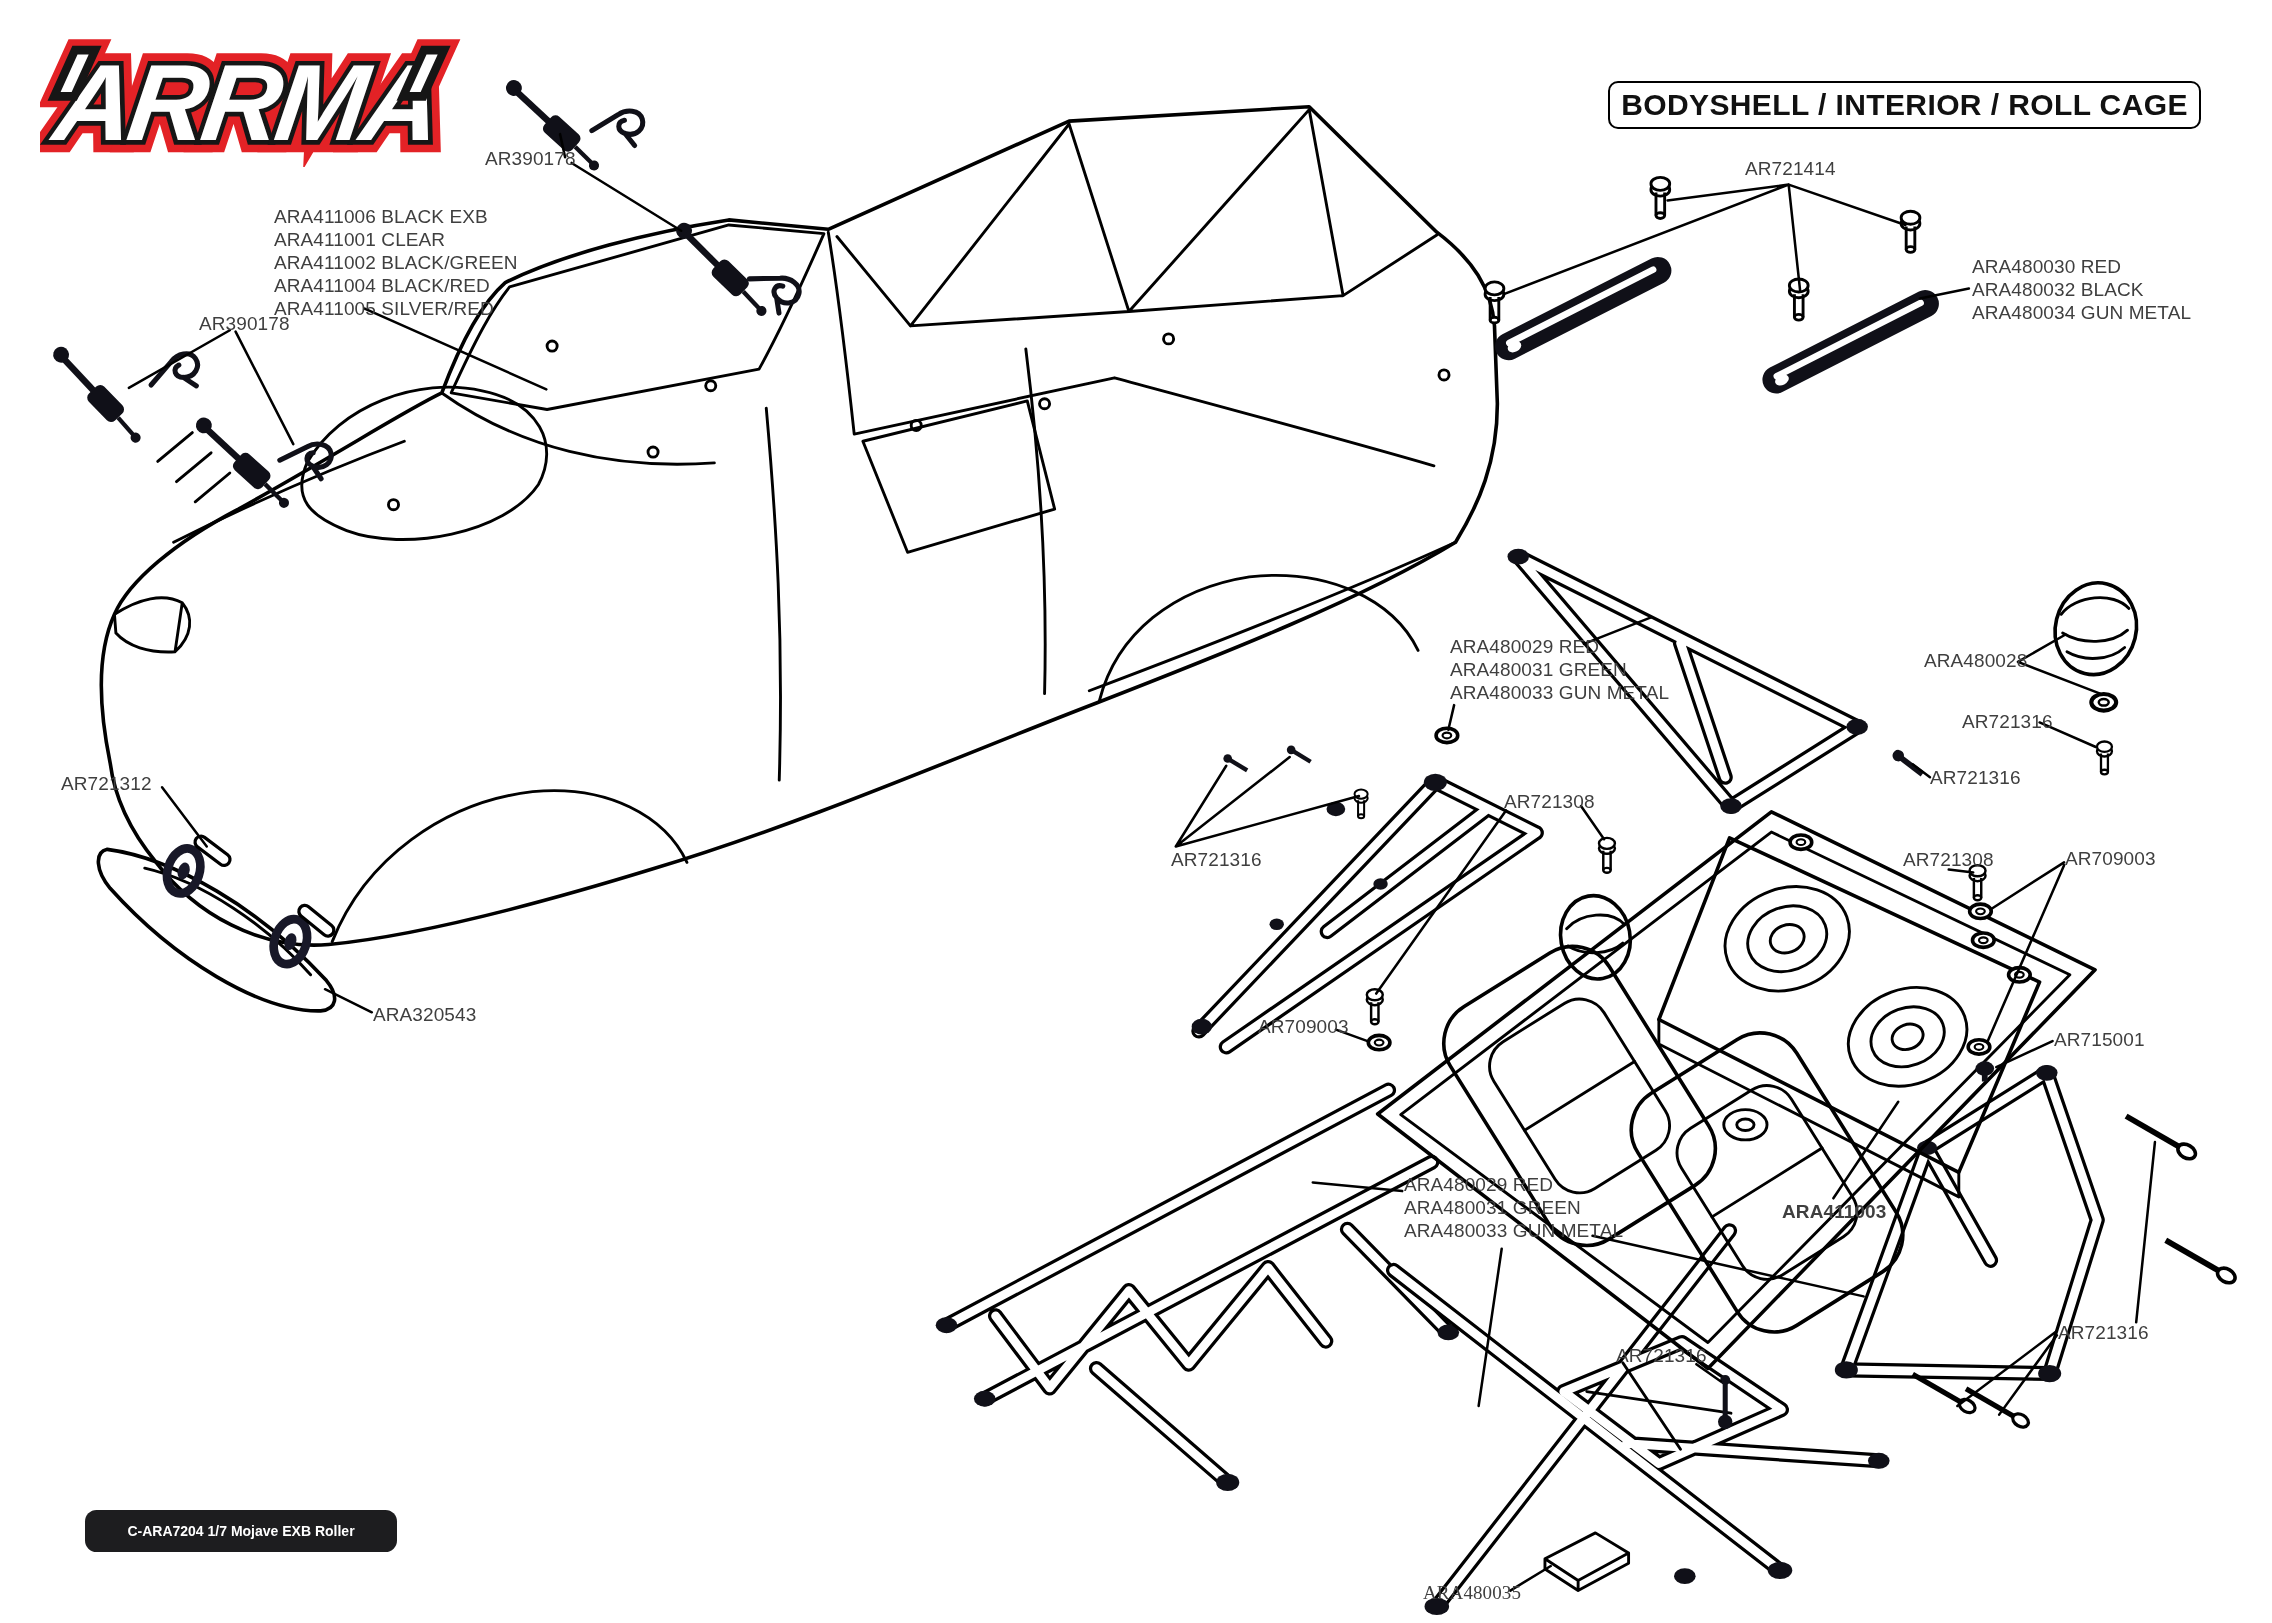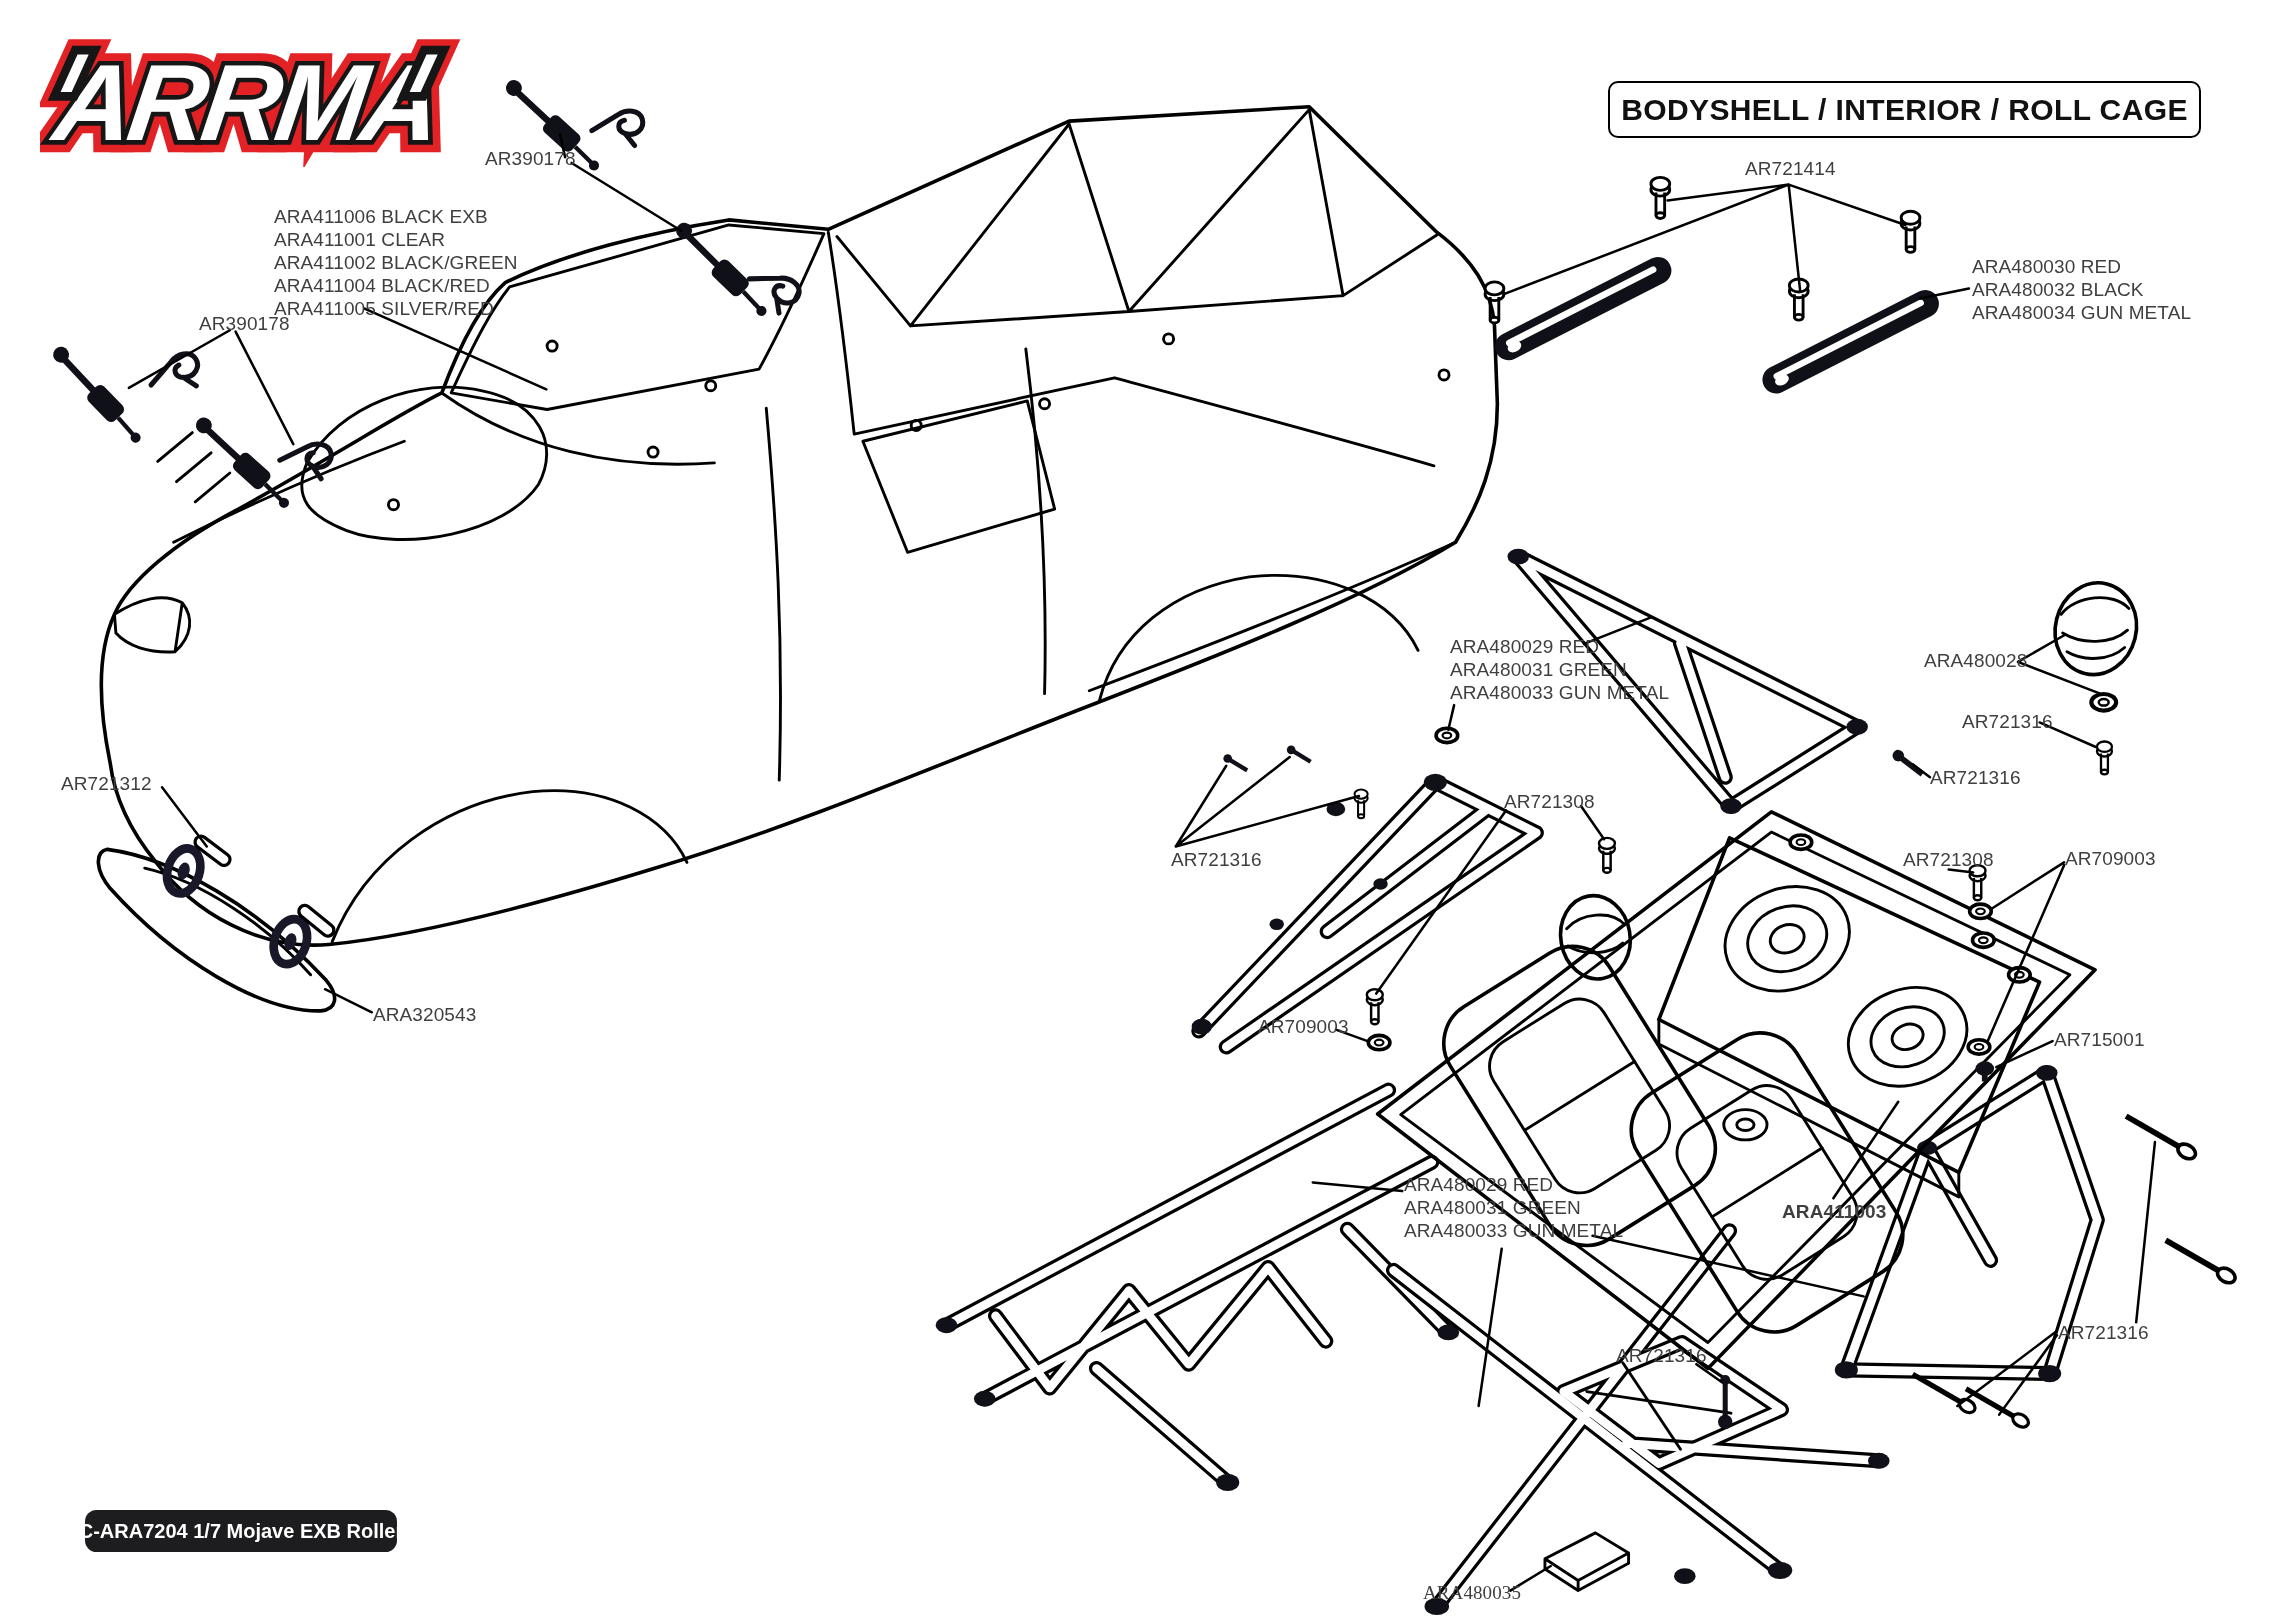--- a/index.html
+++ b/index.html
@@ -8,27 +8,27 @@
   #art{position:absolute;left:0;top:0;}
   .ln5{fill:none;stroke:#000;stroke-width:5;stroke-linejoin:round;stroke-linecap:round}
   .ln4{fill:none;stroke:#000;stroke-width:4;stroke-linejoin:round;stroke-linecap:round}
   .ld{stroke:#000;stroke-width:3.5;fill:none;stroke-linecap:round}
   .tubo{fill:none;stroke:#000;stroke-width:21;stroke-linecap:round;stroke-linejoin:round}
   .tubi{fill:none;stroke:#fff;stroke-width:12;stroke-linecap:round;stroke-linejoin:round}
   .blk{fill:#101018;stroke:none}
   .wsh{fill:#fff;stroke:#000;stroke-width:5}
   .part-label{position:absolute;white-space:pre-line;font:19px/23px "Liberation Sans",sans-serif;
               color:#3f3f3f;letter-spacing:0.1px;}
-  .title-box{position:absolute;left:1608px;top:81px;width:593px;height:57px;
+  .title-box{position:absolute;left:1608px;top:81px;width:593px;height:48px;
              border:2.9px solid #000;border-radius:10px;display:flex;align-items:center;
              justify-content:center;box-sizing:border-box;background:#fff;}
   .title-box span{font-weight:bold;font-size:30px;color:#111;letter-spacing:0.4px;white-space:nowrap;}
   .footer-box{position:absolute;left:85px;top:1510px;width:312px;height:42px;background:#1d1d1f;
               border-radius:11.5px;display:flex;align-items:center;justify-content:center;}
-  .footer-box span{font-weight:bold;font-size:20px;color:#fff;white-space:nowrap;}
+  .footer-box span{font-weight:bold;font-size:14px;color:#fff;white-space:nowrap;}
   #logo{position:absolute;left:40px;top:30px;}
   .logo-red{fill:#e32226;stroke:#e32226;stroke-width:34;paint-order:stroke;
             font:italic 900 150px "Liberation Sans",sans-serif;letter-spacing:-6px;}
   .logo-blk{fill:#fff;stroke:#161616;stroke-width:13;paint-order:stroke;
             font:italic 900 150px "Liberation Sans",sans-serif;letter-spacing:-6px;}
 </style>
 </head>
 <body>
 
 <div id="stage">

